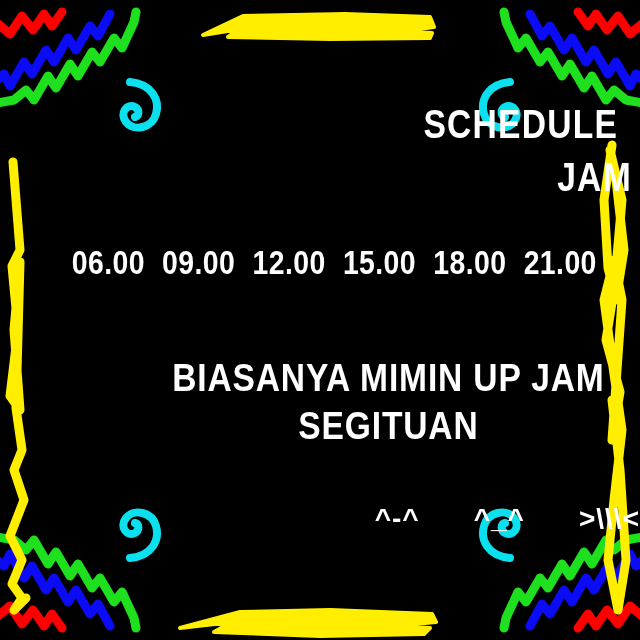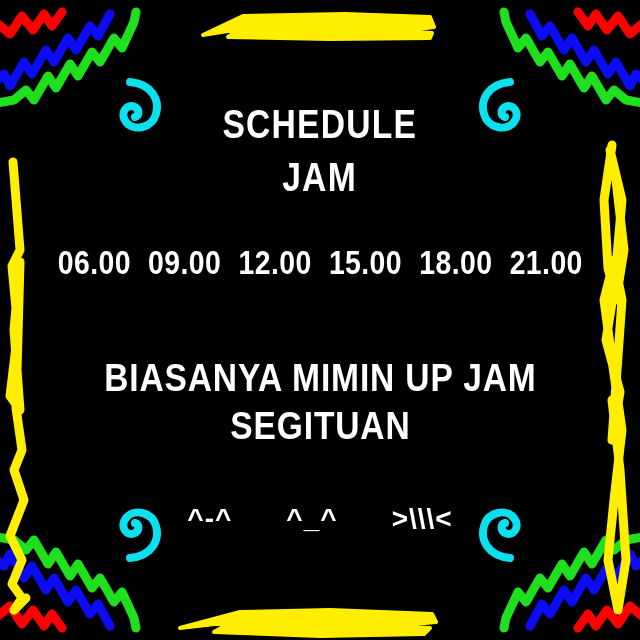--- a/index.html
+++ b/index.html
@@ -25,21 +25,21 @@
     pointer-events: none;
   }
   #content-layer {
     position: absolute;
     left: 0;
     top: 0;
     width: 640px;
     height: 640px;
     display: flex;
     flex-direction: column;
-    align-items: center;
+    align-items: flex-end;
   }
   .headline {
     color: #ffffff;
     font-family: "Liberation Sans Narrow", "Liberation Sans", sans-serif;
     font-weight: 700;
     letter-spacing: 1.5px;
     text-align: center;
     line-height: 1.0;
     transform: scaleX(0.82);
     white-space: nowrap;

